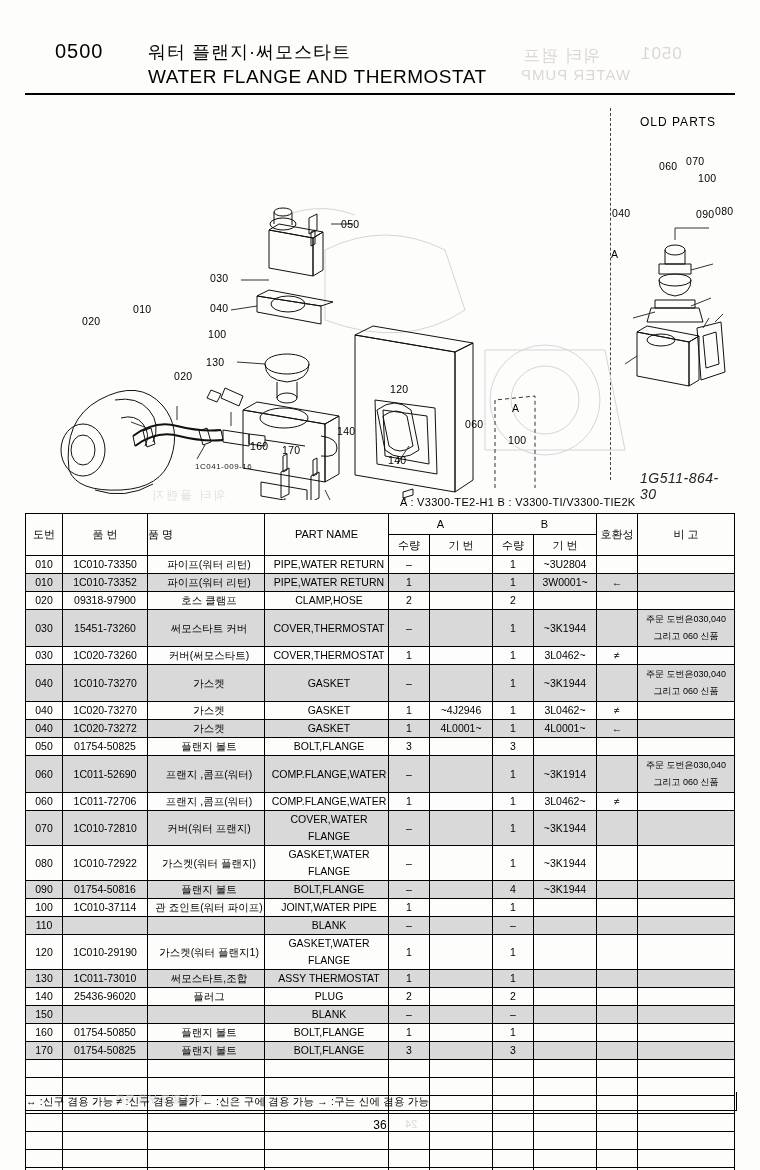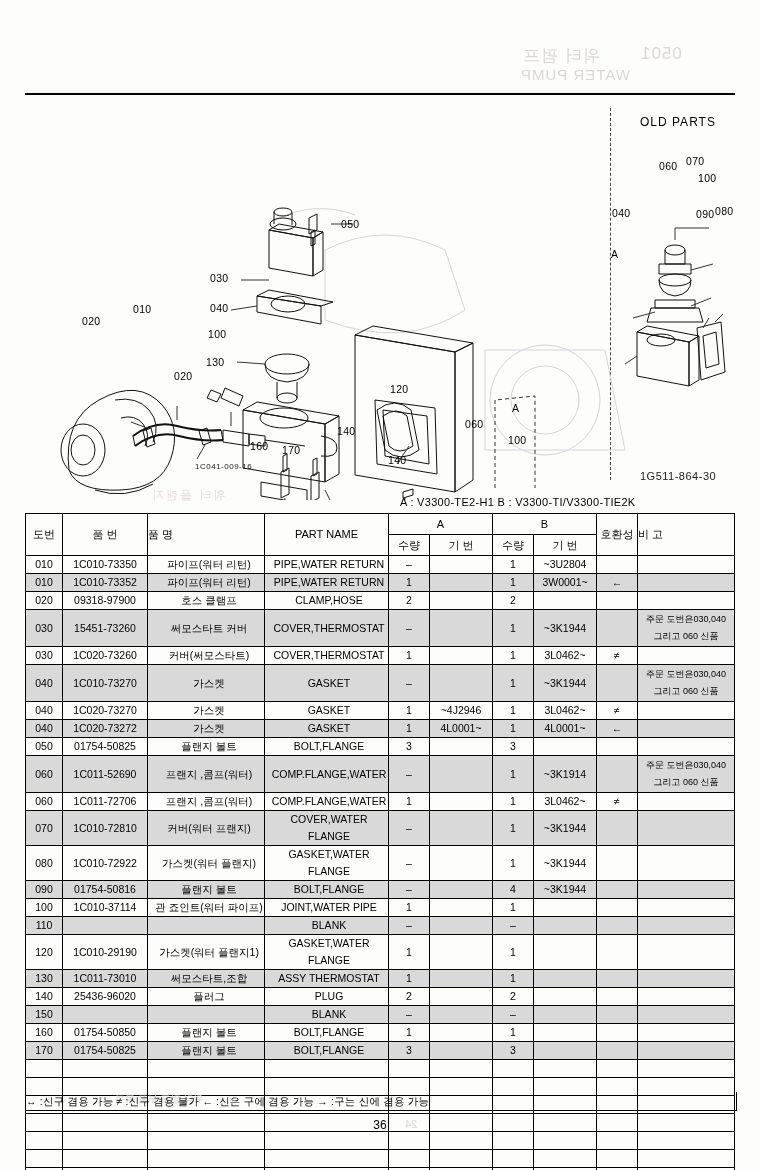--- a/index.html
+++ b/index.html
@@ -31,21 +31,21 @@
   .ghost.g1{left:522px;top:44px;}
   .ghost.g2{left:520px;top:66px;font-size:15px;}
   .ghost.g3{left:640px;top:44px;font-size:17px;}
 
   
   .figwrap{position:absolute;left:25px;top:100px;width:710px;height:400px;}
   .figsvg{position:absolute;left:0;top:0;}
   .oldparts{position:absolute;left:615px;top:15px;font-size:12px;letter-spacing:1px;}
   .dashdiv{position:absolute;left:585px;top:8px;width:0;height:372px;border-left:1px dashed #444;}
   .figcode{position:absolute;left:170px;top:362px;font-size:8px;letter-spacing:.5px;color:#222;}
-  .figcode2{position:absolute;left:615px;top:370px;font-size:11px;letter-spacing:.5px;color:#222;}
+  .figcode2{position:absolute;left:615px;top:370px;font-size:14px;letter-spacing:.5px;color:#222;font-style:italic;}
 
   .lbl{position:absolute;font-size:10.5px;letter-spacing:.3px;color:#000;}
 
   
   .variants{position:absolute;left:400px;top:496px;font-size:11px;letter-spacing:.3px;}
 
   
   table.parts{
     position:absolute;left:25px;top:513px;
     border-collapse:collapse;
@@ -87,20 +87,27 @@
 </style>
 </head>
 <body>
 
 <div class="page">
 
   <div class="ghost g3">0501</div>
   <div class="ghost g1">워터 펌프</div>
   <div class="ghost g2">WATER PUMP</div>
 
+  <div class="hdr">
+    <div class="hdr-code">0500</div>
+    <div class="hdr-titles">
+      <div class="hdr-kr">워터 플랜지·써모스타트</div>
+      <div class="hdr-en">WATER FLANGE AND THERMOSTAT</div>
+    </div>
+  </div>
   <div class="hdr-rule"></div>
 
   <div class="figwrap">
     <div class="dashdiv"></div>
     <div class="oldparts">OLD PARTS</div>
     <div class="figcode">1C041-009-16</div>
     <div class="figcode2">1G511-864-30</div>
 
     <svg class="figsvg" width="710" height="400" viewBox="0 0 710 400">
       <g fill="none" stroke="#111" stroke-width="1" stroke-linejoin="round">
@@ -256,21 +263,21 @@
   <table class="parts">
     <thead>
       <tr>
         <th class="c-no" rowspan="2">도번</th>
         <th class="c-pn" rowspan="2">품 번</th>
         <th class="c-kr" rowspan="2" style="text-align:left;padding-left:0!important;">품 명</th>
         <th class="c-en" rowspan="2" style="text-align:center;padding-left:0!important;">PART NAME</th>
         <th class="c-qty" colspan="2">A</th>
         <th class="c-qty" colspan="2">B</th>
         <th class="c-ex" rowspan="2">호환성</th>
-        <th class="c-rem" rowspan="2" style="text-align:left;padding-left:0!important;">비 고</th>
+        <th class="c-rem" rowspan="2" style="text-align:center;padding-left:0!important;">비 고</th>
       </tr>
       <tr>
         <th class="c-qty">수량</th>
         <th class="c-gi">기 번</th>
         <th class="c-qty">수량</th>
         <th class="c-gi">기 번</th>
       </tr>
     </thead>
     <tbody id="tbody">
         <tr>

